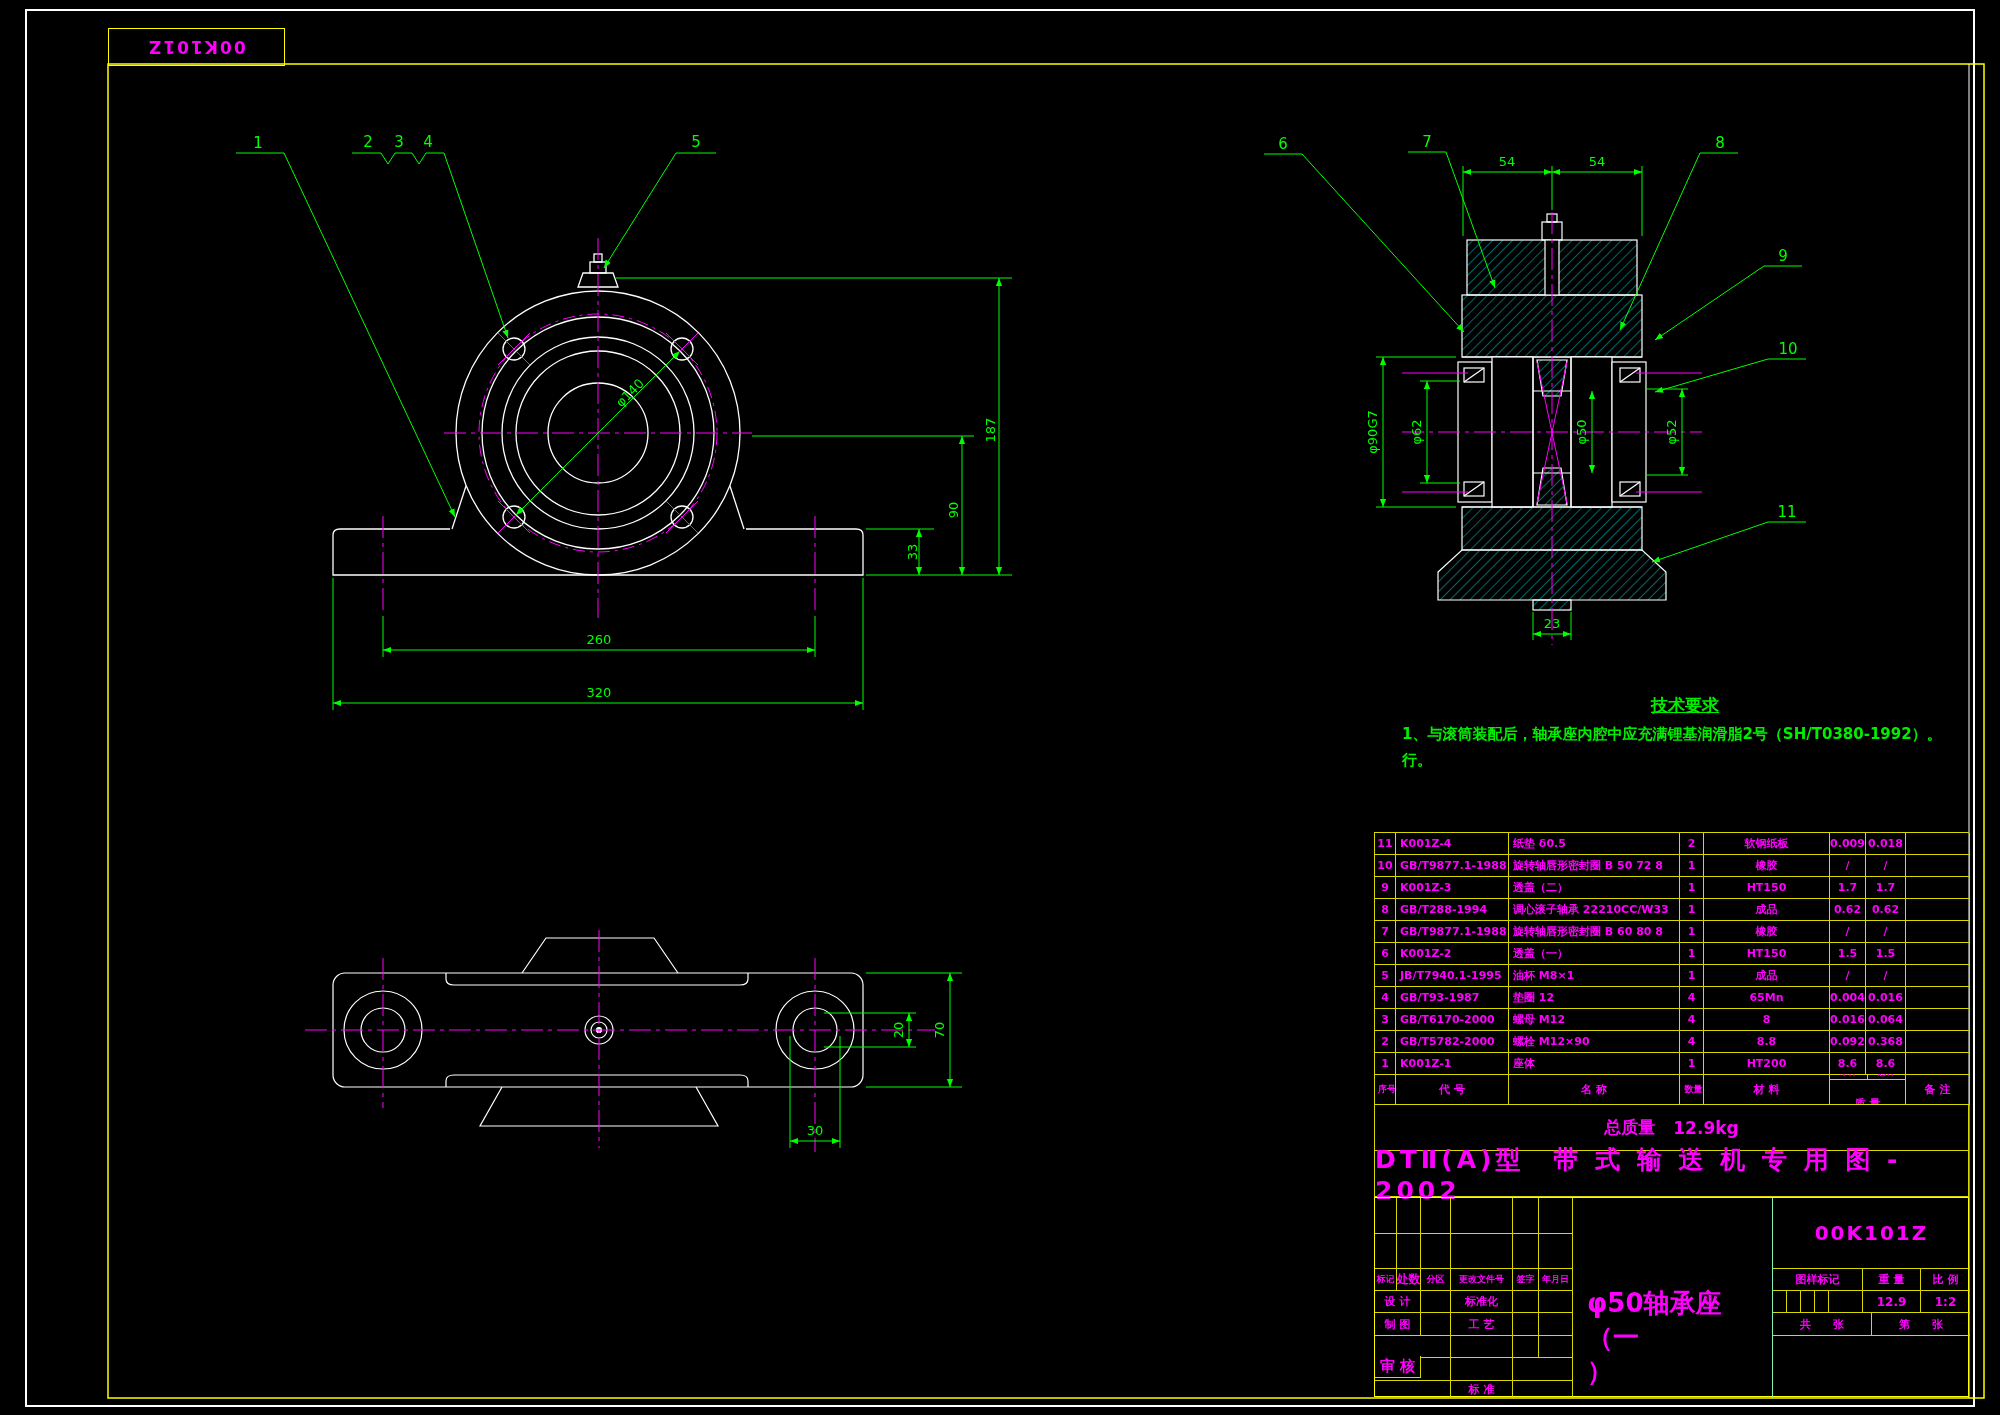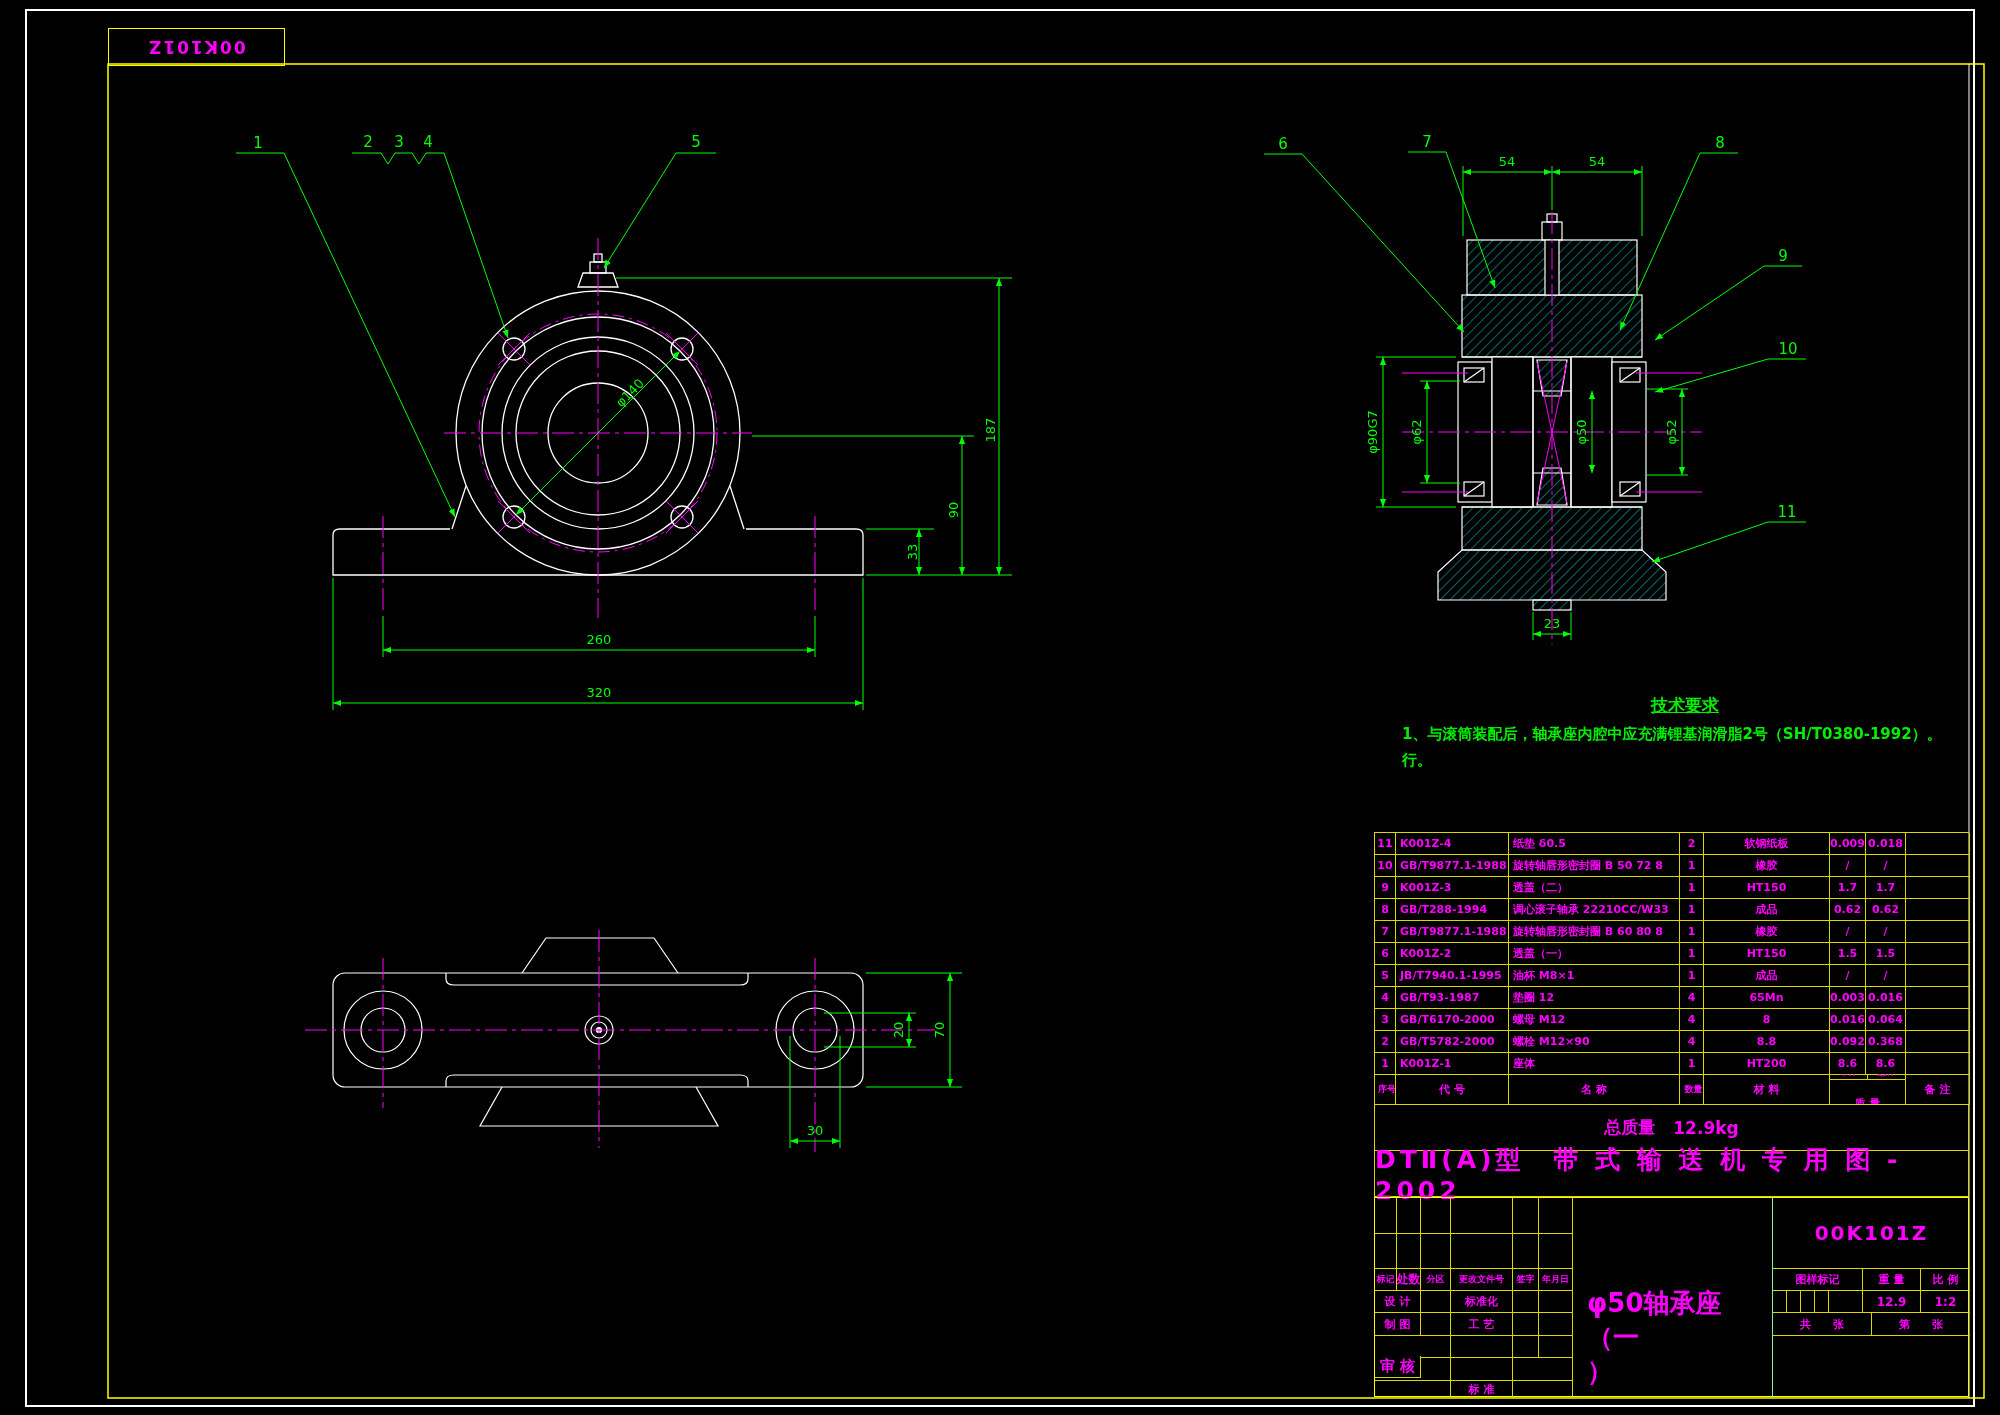--- a/index.html
+++ b/index.html
@@ -367,21 +367,21 @@
       <div>/</div>
       <div>/</div>
       <div></div>
   </div>
   <div class="pt-grid">
     <div>4</div>
       <div class="l">GB/T93-1987</div>
       <div class="l">垫圈 12</div>
       <div>4</div>
       <div>65Mn</div>
-      <div>0.003</div>
+      <div>0.004</div>
       <div>0.016</div>
       <div></div>
   </div>
   <div class="pt-grid">
     <div>3</div>
       <div class="l">GB/T6170-2000</div>
       <div class="l">螺母 M12</div>
       <div>4</div>
       <div>8</div>
       <div>0.016</div>

